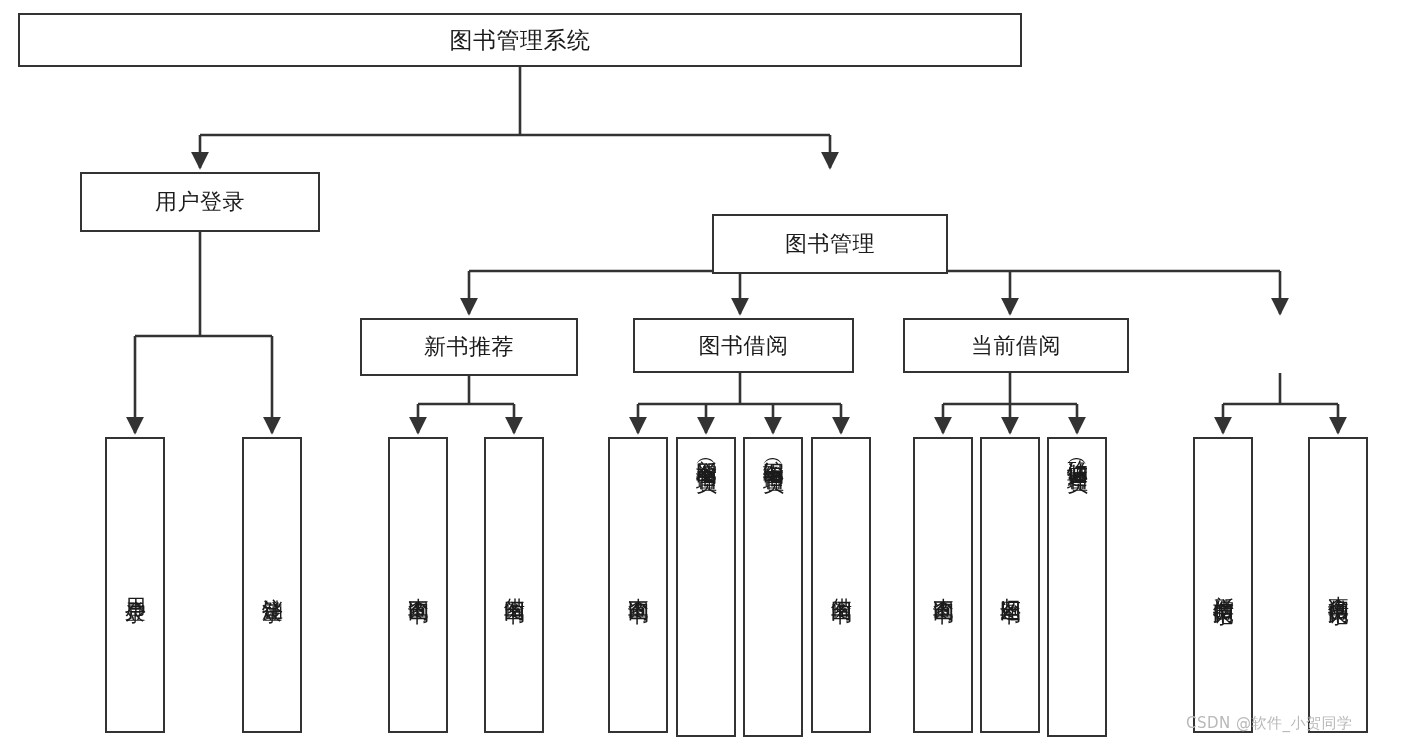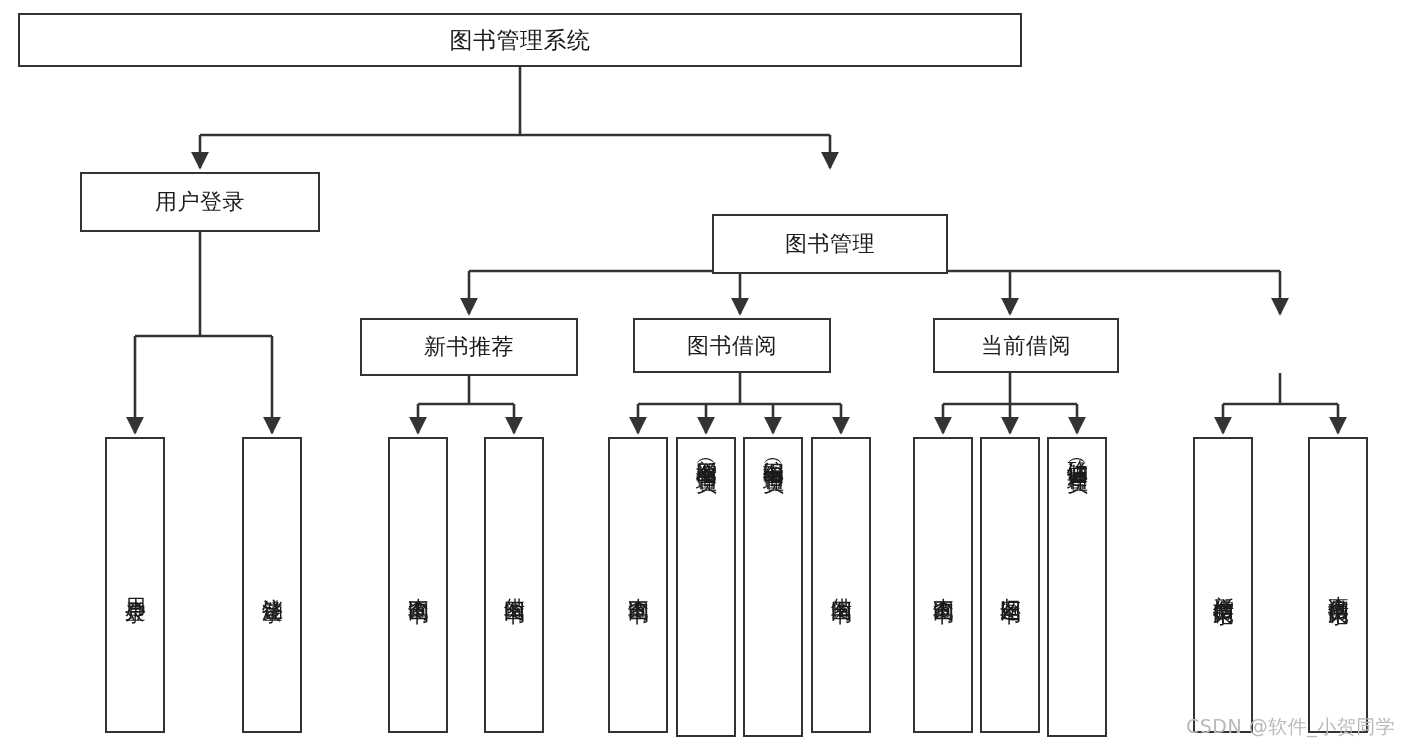--- a/index.html
+++ b/index.html
@@ -62,21 +62,21 @@
     text-orientation: upright;
     font-size: 21px;
     line-height: 1.0;
     letter-spacing: 2px;
     white-space: nowrap;
   }
   #watermark {
     position: absolute;
     left: 1186px;
     top: 714px;
-    font-size: 19px;
+    font-size: 15px;
     color: #b9b9b9;
     white-space: nowrap;
     font-family: "DejaVu Sans", "Liberation Sans", sans-serif;
     letter-spacing: 0.5px;
   }
 </style>
 </head>
 <body>
 
 <div id="diagram-root">
@@ -140,25 +140,25 @@
   </div>
 
   <div class="node horiz" style="left:712px; top:172px; width:236px; height:60px;margin-top:42px;">
     <span class="label">图书管理</span>
   </div>
 
   <div class="node horiz" style="left:360px; top:318px; width:218px; height:58px;">
     <span class="label">新书推荐</span>
   </div>
 
-  <div class="node horiz" style="left:633px; top:318px; width:198px; height:55px;">
+  <div class="node horiz" style="left:633px; top:318px; width:221px; height:55px;">
     <span class="label">图书借阅</span>
   </div>
 
-  <div class="node horiz" style="left:903px; top:318px; width:186px; height:55px;margin-left:30px;">
+  <div class="node horiz" style="left:903px; top:318px; width:226px; height:55px;">
     <span class="label">当前借阅</span>
   </div>
 
 
   <div class="node vert" style="left:105px; top:437px; width:60px; height:296px;">
     <span class="label">用户登录</span>
   </div>
 
   <div class="node vert" style="left:242px; top:437px; width:60px; height:296px;">
     <span class="label">注销登录</span>

